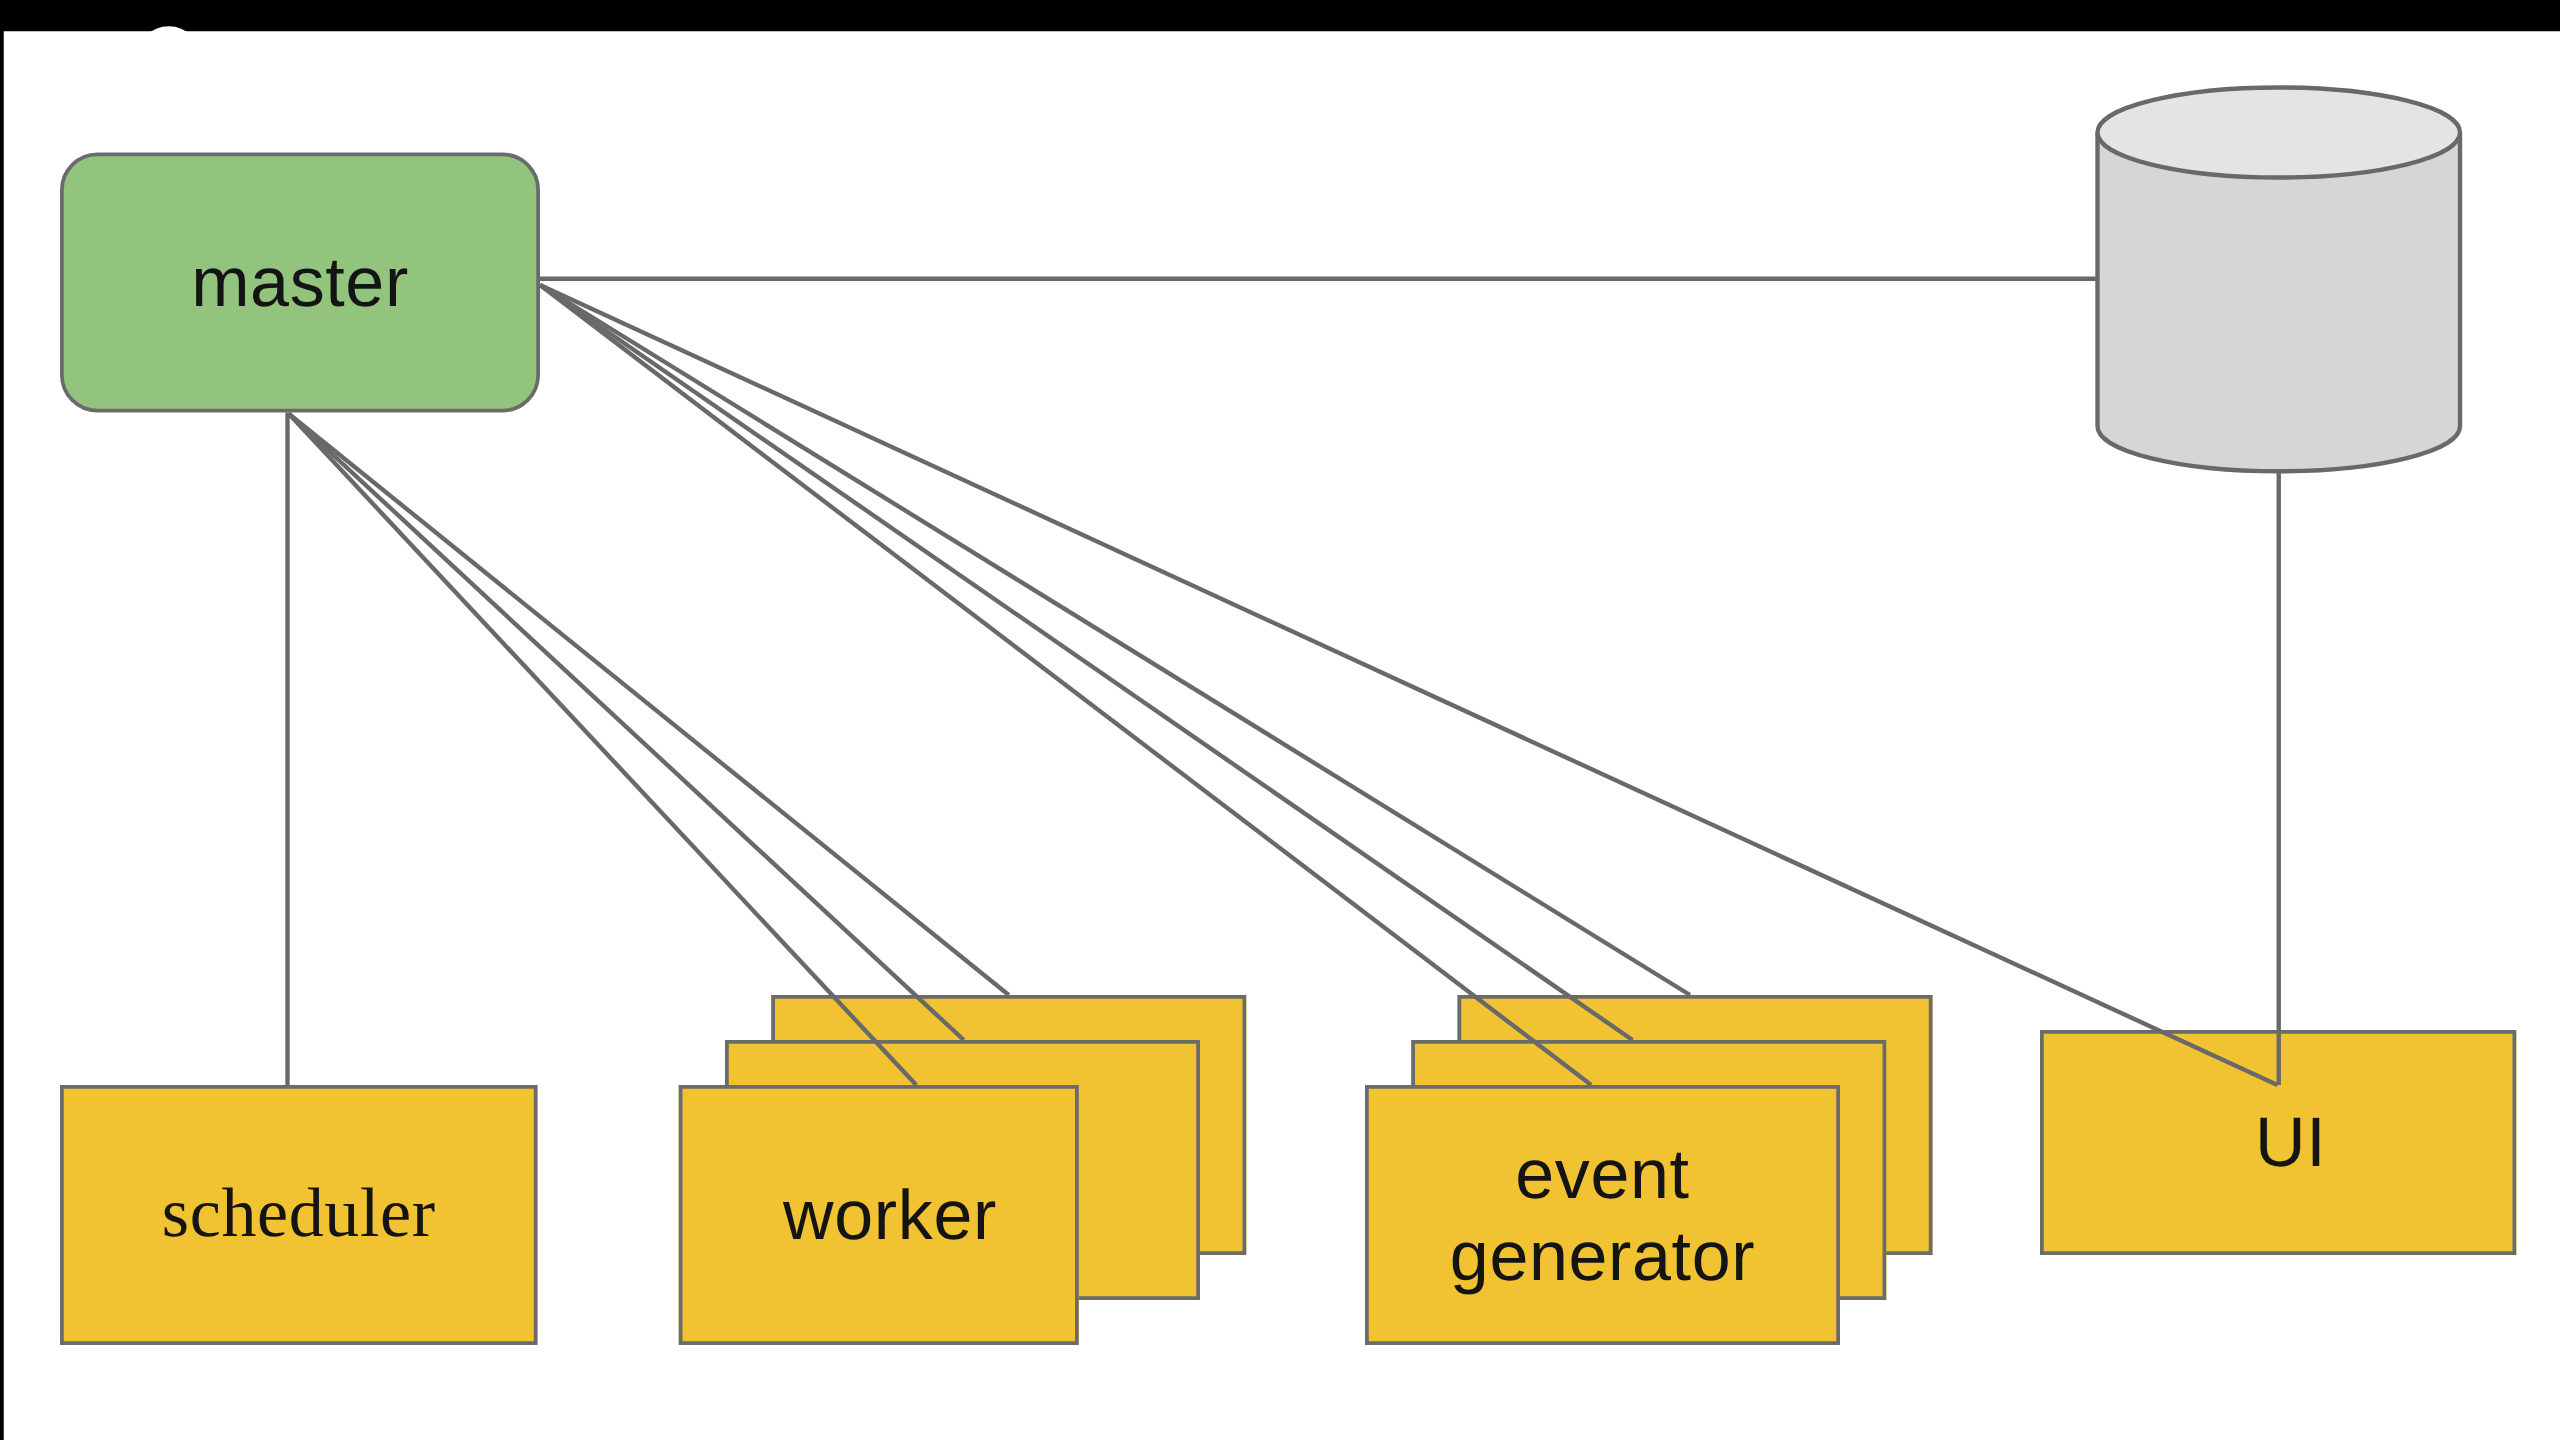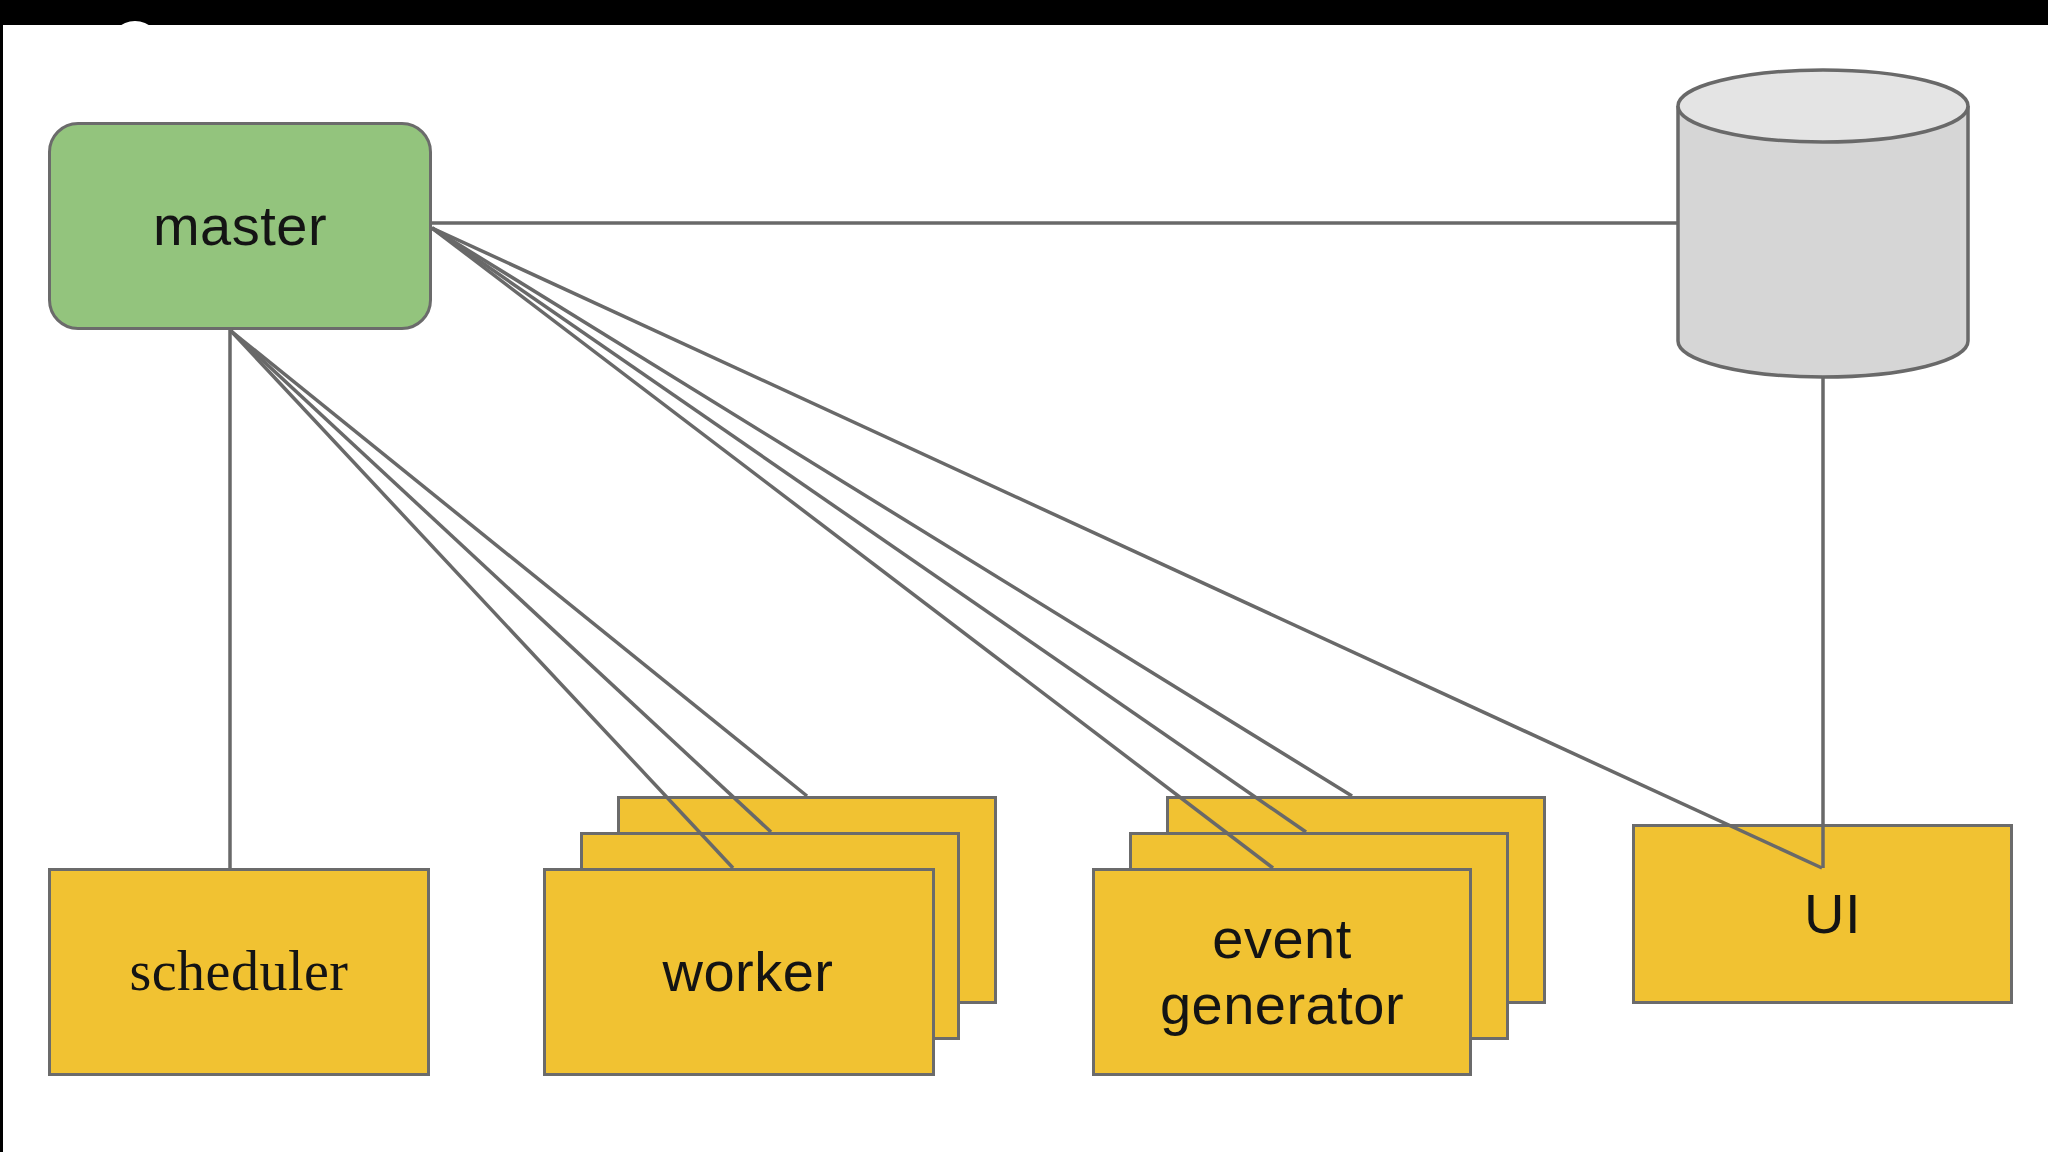--- a/index.html
+++ b/index.html
@@ -51,21 +51,21 @@
     <span>master</span>
   </div>
 
   <div class="node yellow z3" style="left:48px;top:868px;width:382px;height:208px;font-family:Liberation Serif, serif;">
     <span>scheduler</span>
   </div>
 
   <div>
     <div class="node yellow z1" style="left:617px;top:796px;width:380px;height:208px;"></div>
     <div class="node yellow z2" style="left:580px;top:832px;width:380px;height:208px;"></div>
-    <div class="node yellow z3" style="left:543px;top:868px;width:392px;height:208px;padding-left:18px;">
+    <div class="node yellow z3" style="left:543px;top:868px;width:320px;height:208px;padding-left:18px;">
       <span>worker</span>
     </div>
   </div>
 
   <div>
     <div class="node yellow z1" style="left:1166px;top:796px;width:380px;height:208px;"></div>
     <div class="node yellow z2" style="left:1129px;top:832px;width:380px;height:208px;"></div>
     <div class="node yellow z3" style="left:1092px;top:868px;width:380px;height:208px;">
       <span style="line-height:1.18;">
         <div>event</div>

